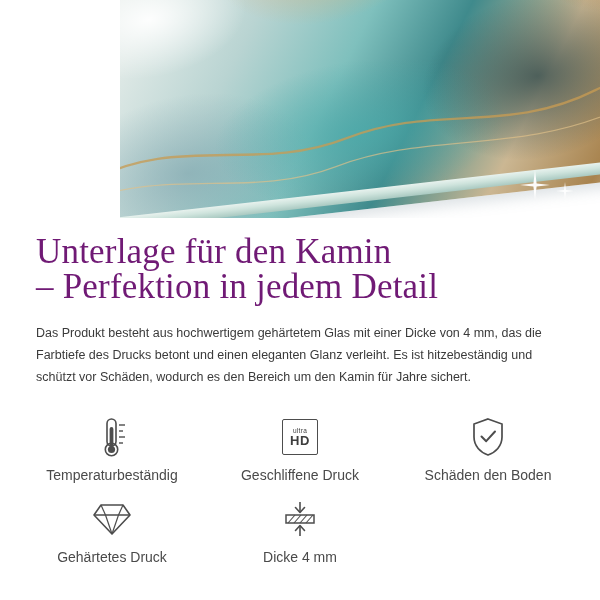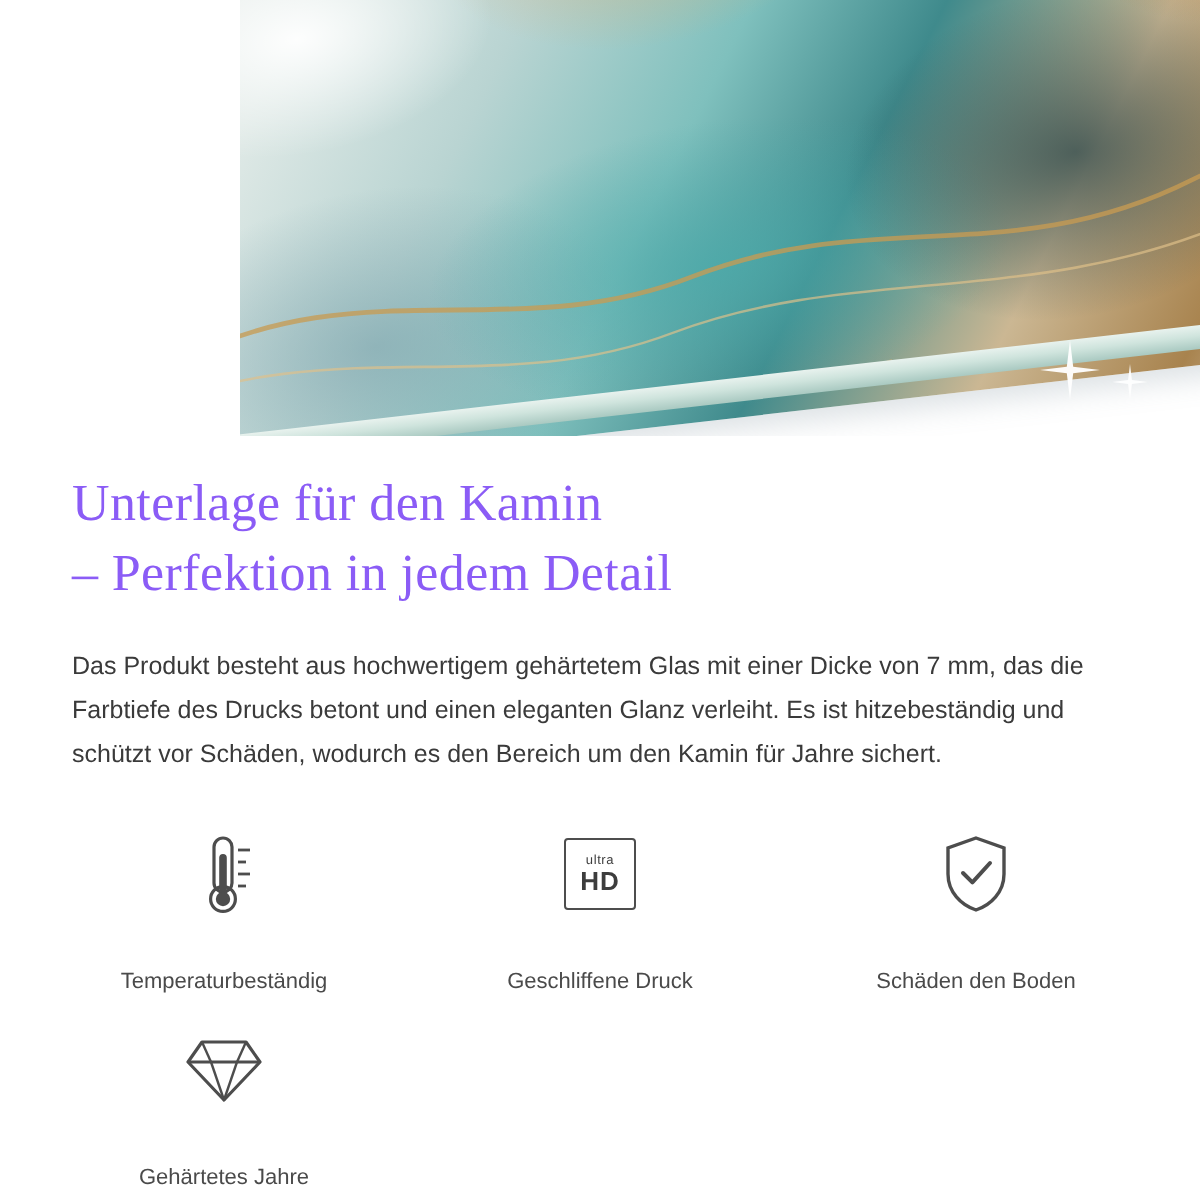--- a/index.html
+++ b/index.html
@@ -87,23 +87,23 @@
     pointer-events: none;
   }
   .sparkle svg { display: block; }
 
   
   .content {
     padding: 16px 36px 0 36px;
   }
   .headline {
     font-family: "Liberation Serif", serif;
-    font-size: 26px;
+    font-size: 35px;
     line-height: 35px;
-    color: #8b5cf6;
+    color: #701a75;
     font-weight: 400;
     margin: 0 0 18px 0;
     letter-spacing: .2px;
   }
   .headline .l2 { display: block; }
   .body-copy {
     font-size: 12.5px;
     line-height: 22px;
     color: #3a3a3a;
     margin: 0;
@@ -124,22 +124,22 @@
     align-items: center;
     justify-content: flex-start;
   }
   .feature-icon {
     height: 46px;
     display: flex;
     align-items: center;
     justify-content: center;
   }
   .feature-label {
-    margin-top: 24px;
-    font-size: 11px;
+    margin-top: 8px;
+    font-size: 14px;
     color: #4a4a4a;
     text-align: right;
     line-height: 14px;
   }
   .hd-badge {
     width: 34px;
     height: 34px;
     border: 1.6px solid #4d4d4d;
     border-radius: 2px;
     display: flex;
@@ -189,21 +189,21 @@
         <path d="M15 0 L16.6 13.4 L30 15 L16.6 16.6 L15 30 L13.4 16.6 L0 15 L13.4 13.4 Z" fill="#ffffff" opacity="0.9"></path>
       </svg>
     </div>
   </div>
 
   <div class="content">
     <h1 class="headline">
       <span>Unterlage für den Kamin</span>
       <span class="l2">– Perfektion in jedem Detail</span>
     </h1>
-    <p class="body-copy">Das Produkt besteht aus hochwertigem gehärtetem Glas mit einer Dicke von 7 mm, das die Farbtiefe des Drucks betont und einen eleganten Glanz verleiht. Es ist hitzebeständig und schützt vor Schäden, wodurch es den Bereich um den Kamin für Jahre sichert.</p>
+    <p class="body-copy">Das Produkt besteht aus hochwertigem gehärtetem Glas mit einer Dicke von 4 mm, das die Farbtiefe des Drucks betont und einen eleganten Glanz verleiht. Es ist hitzebeständig und schützt vor Schäden, wodurch es den Bereich um den Kamin für Jahre sichert.</p>
   </div>
 
   <div class="features">
 
     <div class="feature">
       <div class="feature-icon">
         <svg width="36" height="44" viewBox="0 0 36 44">
           <rect x="13" y="4" width="9" height="27" rx="4.5" fill="none" stroke="#4d4d4d" stroke-width="1.6"></rect>
           <circle cx="17.5" cy="34.5" r="6.2" fill="none" stroke="#4d4d4d" stroke-width="1.6"></circle>
           <rect x="15.6" y="12" width="3.8" height="20" rx="1.9" fill="#4d4d4d"></rect>
@@ -241,19 +241,35 @@
       <div class="feature-icon">
         <svg width="40" height="36" viewBox="0 0 40 36">
           <path d="M9 4 H31 L38 14 L20 33 L2 14 Z" fill="none" stroke="#4d4d4d" stroke-width="1.6" stroke-linejoin="round"></path>
           <line x1="2" y1="14" x2="38" y2="14" stroke="#4d4d4d" stroke-width="1.4"></line>
           <line x1="9" y1="4" x2="13.5" y2="14" stroke="#4d4d4d" stroke-width="1.2"></line>
           <line x1="31" y1="4" x2="26.5" y2="14" stroke="#4d4d4d" stroke-width="1.2"></line>
           <line x1="13.5" y1="14" x2="20" y2="33" stroke="#4d4d4d" stroke-width="1.2"></line>
           <line x1="26.5" y1="14" x2="20" y2="33" stroke="#4d4d4d" stroke-width="1.2"></line>
         </svg>
       </div>
-      <div class="feature-label">Gehärtetes Jahre</div>
-    </div>
-
-
+      <div class="feature-label">Gehärtetes Druck</div>
+    </div>
+
+
+    <div class="feature">
+      <div class="feature-icon">
+        <svg width="36" height="40" viewBox="0 0 36 40">
+          <line x1="18" y1="3" x2="18" y2="12" stroke="#4d4d4d" stroke-width="1.6"></line>
+          <path d="M13.5 8.5 L18 13.5 L22.5 8.5" fill="none" stroke="#4d4d4d" stroke-width="1.6" stroke-linecap="round" stroke-linejoin="round"></path>
+          <rect x="4" y="16" width="28" height="8" fill="none" stroke="#4d4d4d" stroke-width="1.5"></rect>
+          <line x1="6" y1="24" x2="13" y2="16" stroke="#4d4d4d" stroke-width="1.1"></line>
+          <line x1="12" y1="24" x2="19" y2="16" stroke="#4d4d4d" stroke-width="1.1"></line>
+          <line x1="18" y1="24" x2="25" y2="16" stroke="#4d4d4d" stroke-width="1.1"></line>
+          <line x1="24" y1="24" x2="31" y2="16" stroke="#4d4d4d" stroke-width="1.1"></line>
+          <line x1="18" y1="37" x2="18" y2="28" stroke="#4d4d4d" stroke-width="1.6"></line>
+          <path d="M13.5 31.5 L18 26.5 L22.5 31.5" fill="none" stroke="#4d4d4d" stroke-width="1.6" stroke-linecap="round" stroke-linejoin="round"></path>
+        </svg>
+      </div>
+      <div class="feature-label">Dicke 4 mm</div>
+    </div>
 
   </div>
 </div>
 
 </body></html>

